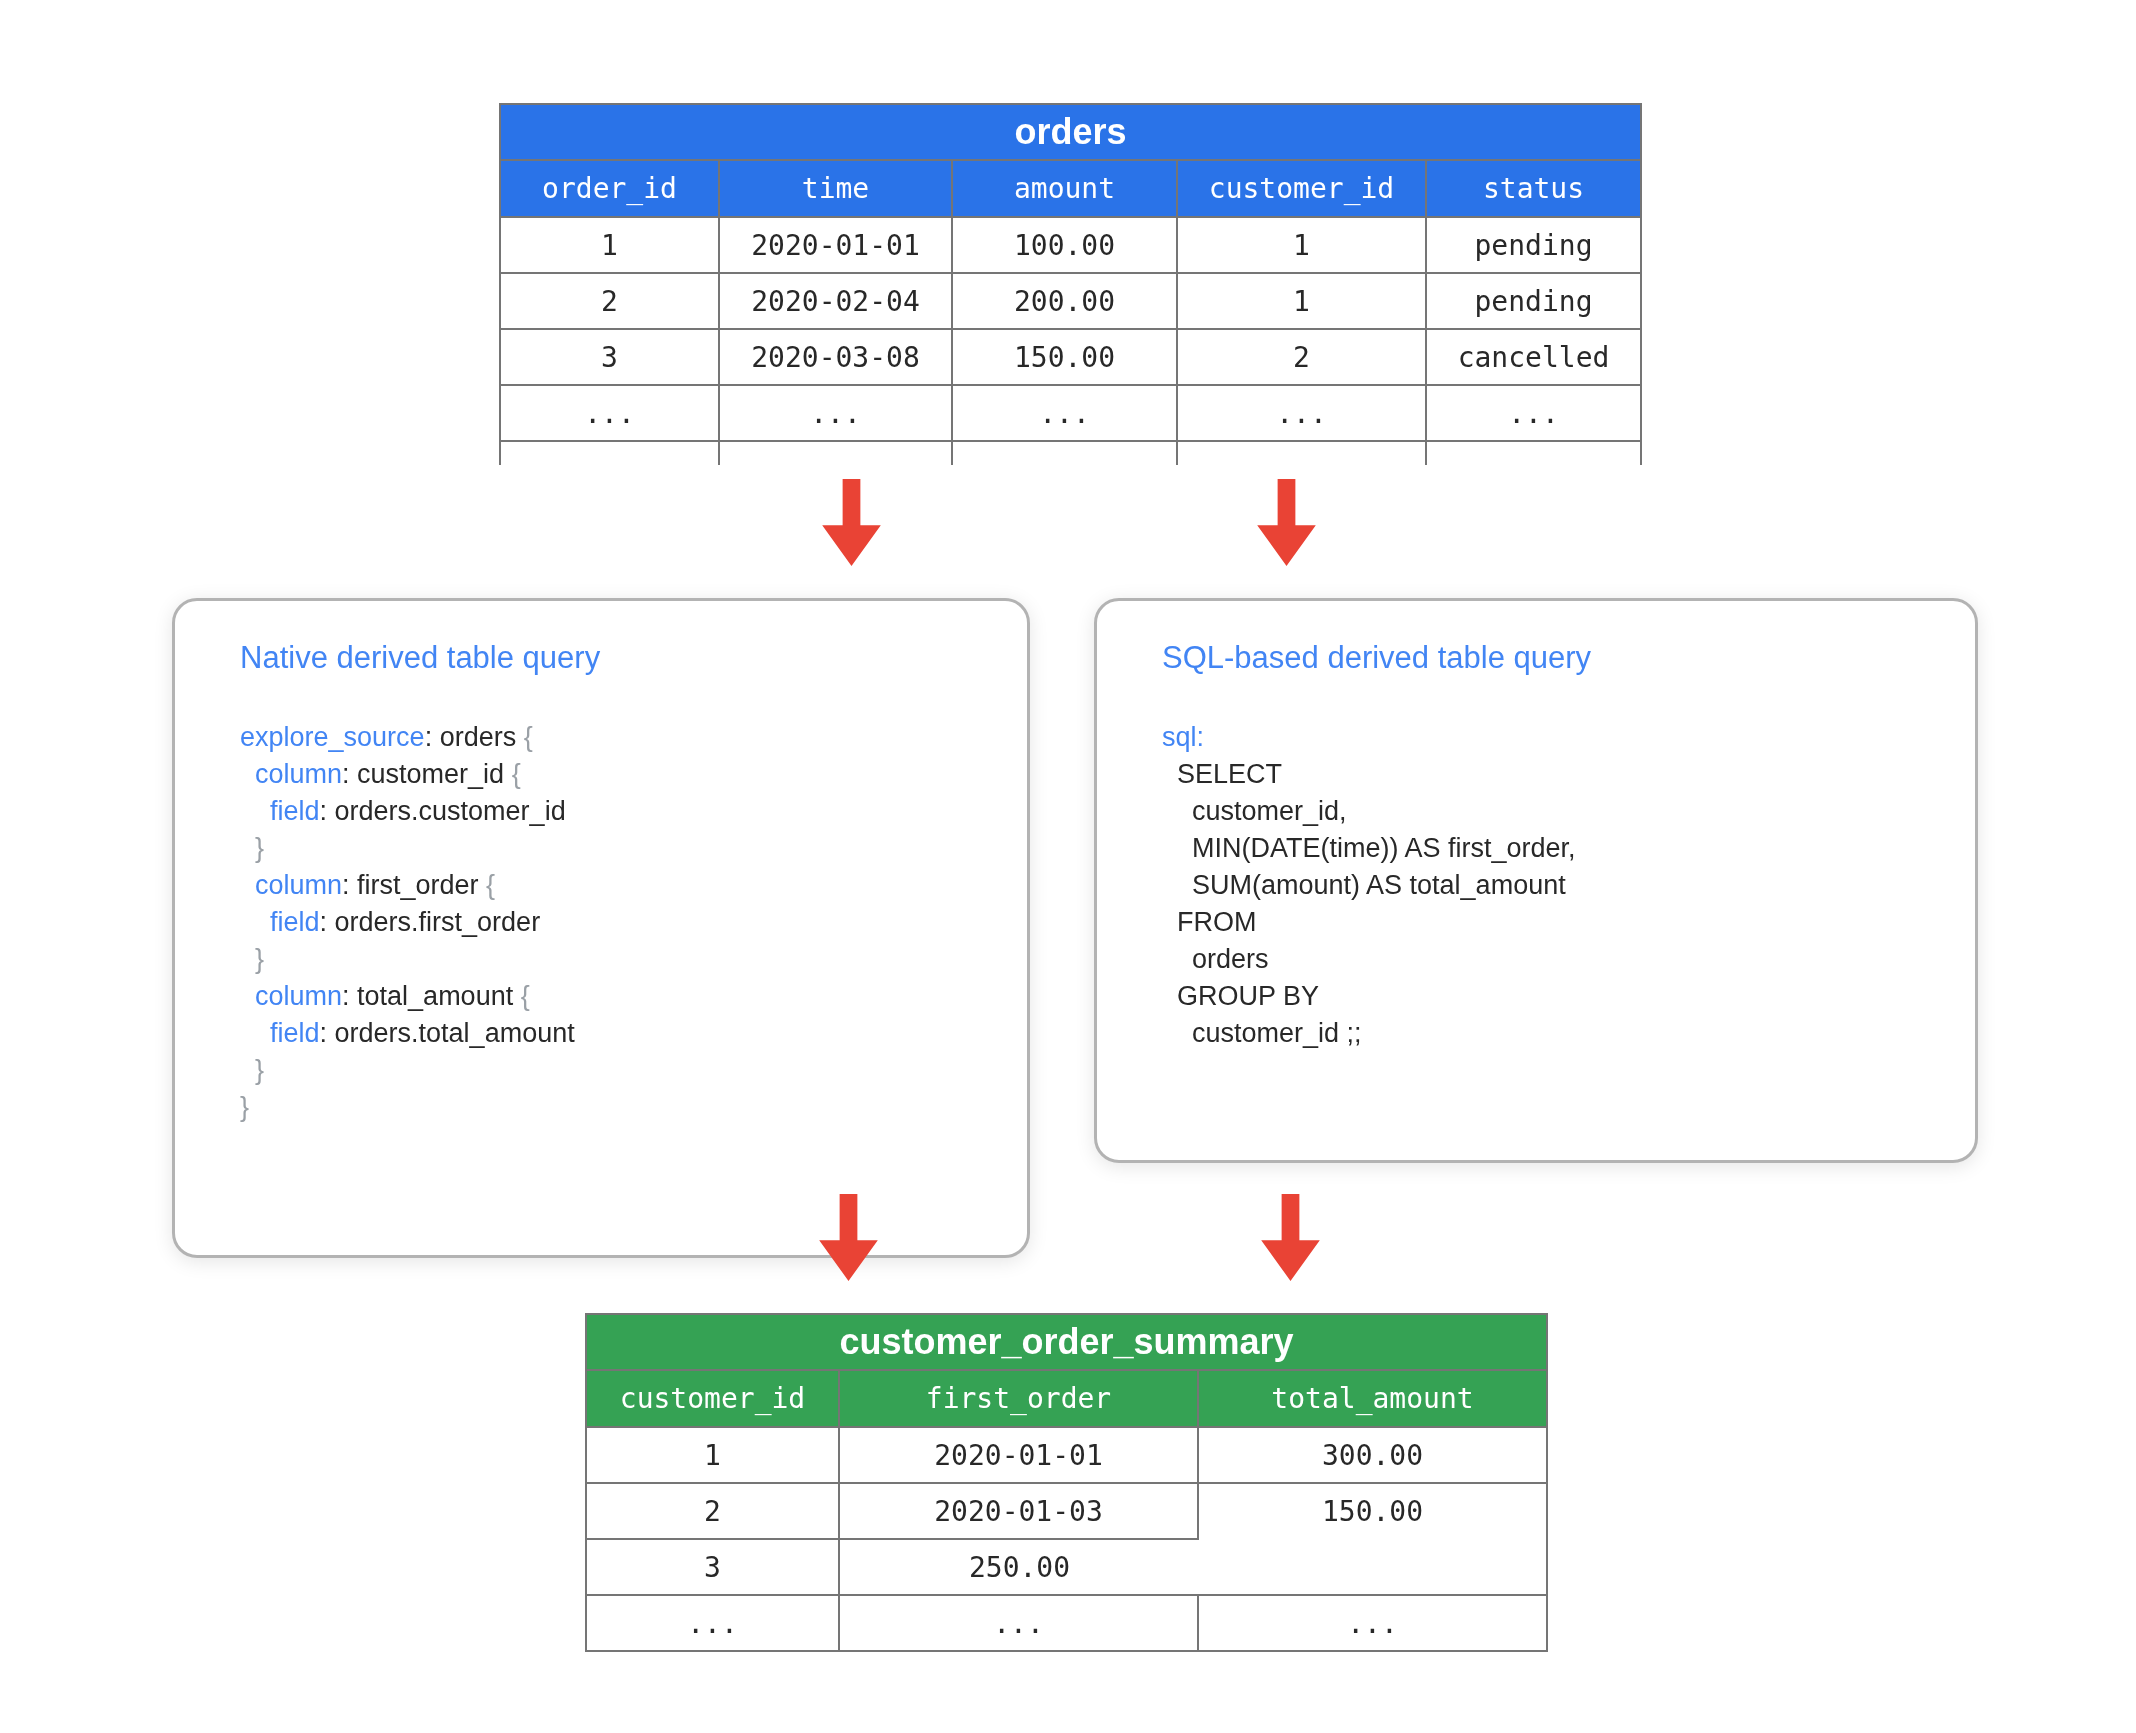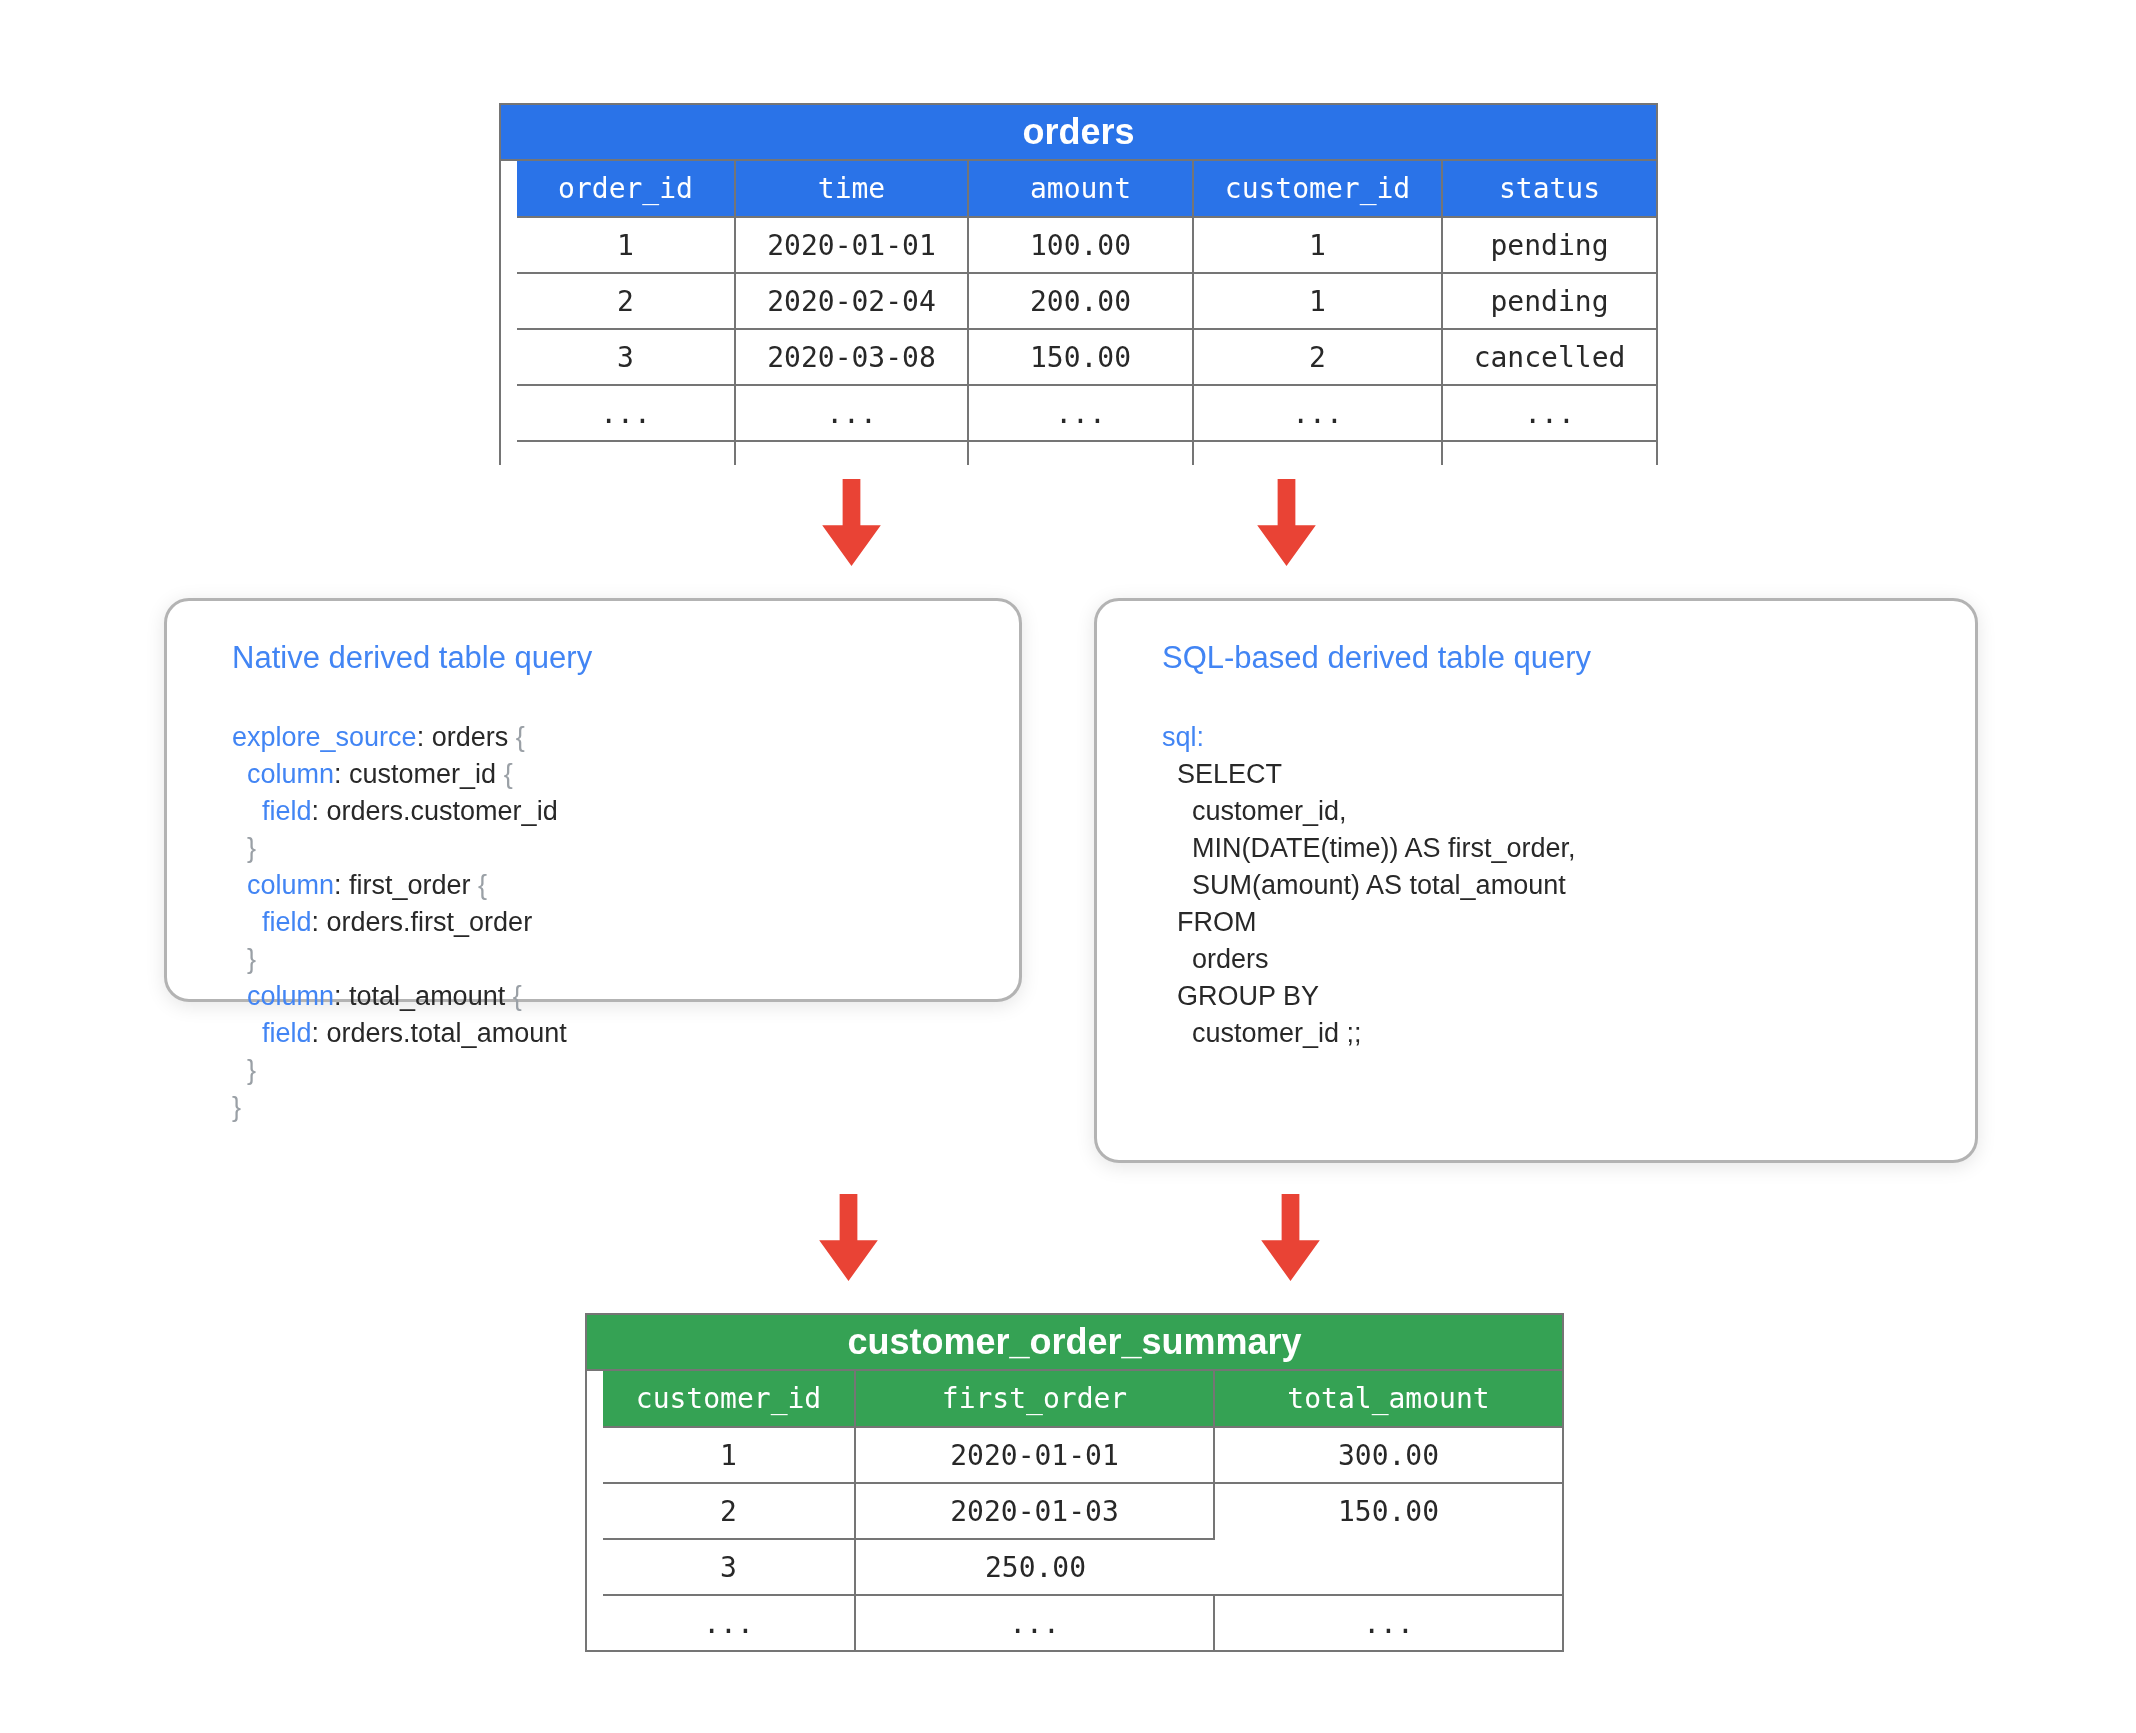--- a/index.html
+++ b/index.html
@@ -23,21 +23,21 @@
     font-family:"Liberation Sans",sans-serif;
   }
   .blue-table .t-title{background:var(--blue,#2A73E8);}
   .green-table .t-title{background:var(--green,#35A254);}
   .t-body{
     border-left:2.7px solid var(--tb,#757575);
     border-right:2.7px solid var(--tb,#757575);
     border-bottom:2.7px solid var(--tb,#757575);
   }
   .truncated .t-body{border-bottom:none;}
-  .t-row{display:grid;padding-left:16px;}
+  .t-row{display:grid;}
   .t-cell{
     box-sizing:border-box;
     height:56px;
     border-top:2.7px solid var(--tb,#757575);
     display:flex;align-items:center;justify-content:center;
     font-family:"DejaVu Sans Mono","Liberation Mono",monospace;
     font-size:28px;color:var(--text,#282828);
     background:#fff;
     overflow:hidden;white-space:nowrap;
   }
@@ -129,21 +129,21 @@
       </div>
   </section>
 
   <svg class="arrow" style="left:822px;top:479px;" viewBox="0 0 66 98">
     <path d="M23 0 H43 V52 H66 L33 98 L0 52 H23 Z"></path>
   </svg>
   <svg class="arrow" style="left:1257px;top:479px;" viewBox="0 0 66 98">
     <path d="M23 0 H43 V52 H66 L33 98 L0 52 H23 Z"></path>
   </svg>
 
-  <section class="qbox" style="left:164px;top:598px;width:858px;height:404px;">
+  <section class="qbox" style="left:172px;top:598px;width:858px;height:660px;">
     <h2 class="qtitle">Native derived table query</h2>
     <pre class="code" id="native-code"><div class="code-line"><span class="kw">explore_source</span><span>: orders </span><span class="br">{</span></div><div class="code-line"><span>  </span><span class="kw">column</span><span>: customer_id </span><span class="br">{</span></div><div class="code-line"><span>    </span><span class="kw">field</span><span>: orders.customer_id</span></div><div class="code-line"><span>  </span><span class="br">}</span></div><div class="code-line"><span>  </span><span class="kw">column</span><span>: first_order </span><span class="br">{</span></div><div class="code-line"><span>    </span><span class="kw">field</span><span>: orders.first_order</span></div><div class="code-line"><span>  </span><span class="br">}</span></div><div class="code-line"><span>  </span><span class="kw">column</span><span>: total_amount </span><span class="br">{</span></div><div class="code-line"><span>    </span><span class="kw">field</span><span>: orders.total_amount</span></div><div class="code-line"><span>  </span><span class="br">}</span></div><div class="code-line"><span class="br">}</span></div></pre>
   </section>
 
   <section class="qbox" style="left:1094px;top:598px;width:884px;height:565px;">
     <h2 class="qtitle">SQL-based derived table query</h2>
     <pre class="code" id="sql-code"><div class="code-line"><span class="kw">sql:</span></div><div class="code-line"><span>  SELECT</span></div><div class="code-line"><span>    customer_id,</span></div><div class="code-line"><span>    MIN(DATE(time)) AS first_order,</span></div><div class="code-line"><span>    SUM(amount) AS total_amount</span></div><div class="code-line"><span>  FROM</span></div><div class="code-line"><span>    orders</span></div><div class="code-line"><span>  GROUP BY</span></div><div class="code-line"><span>    customer_id ;;</span></div></pre>
   </section>
 
   <svg class="arrow" style="left:819px;top:1194px;" viewBox="0 0 66 98">

